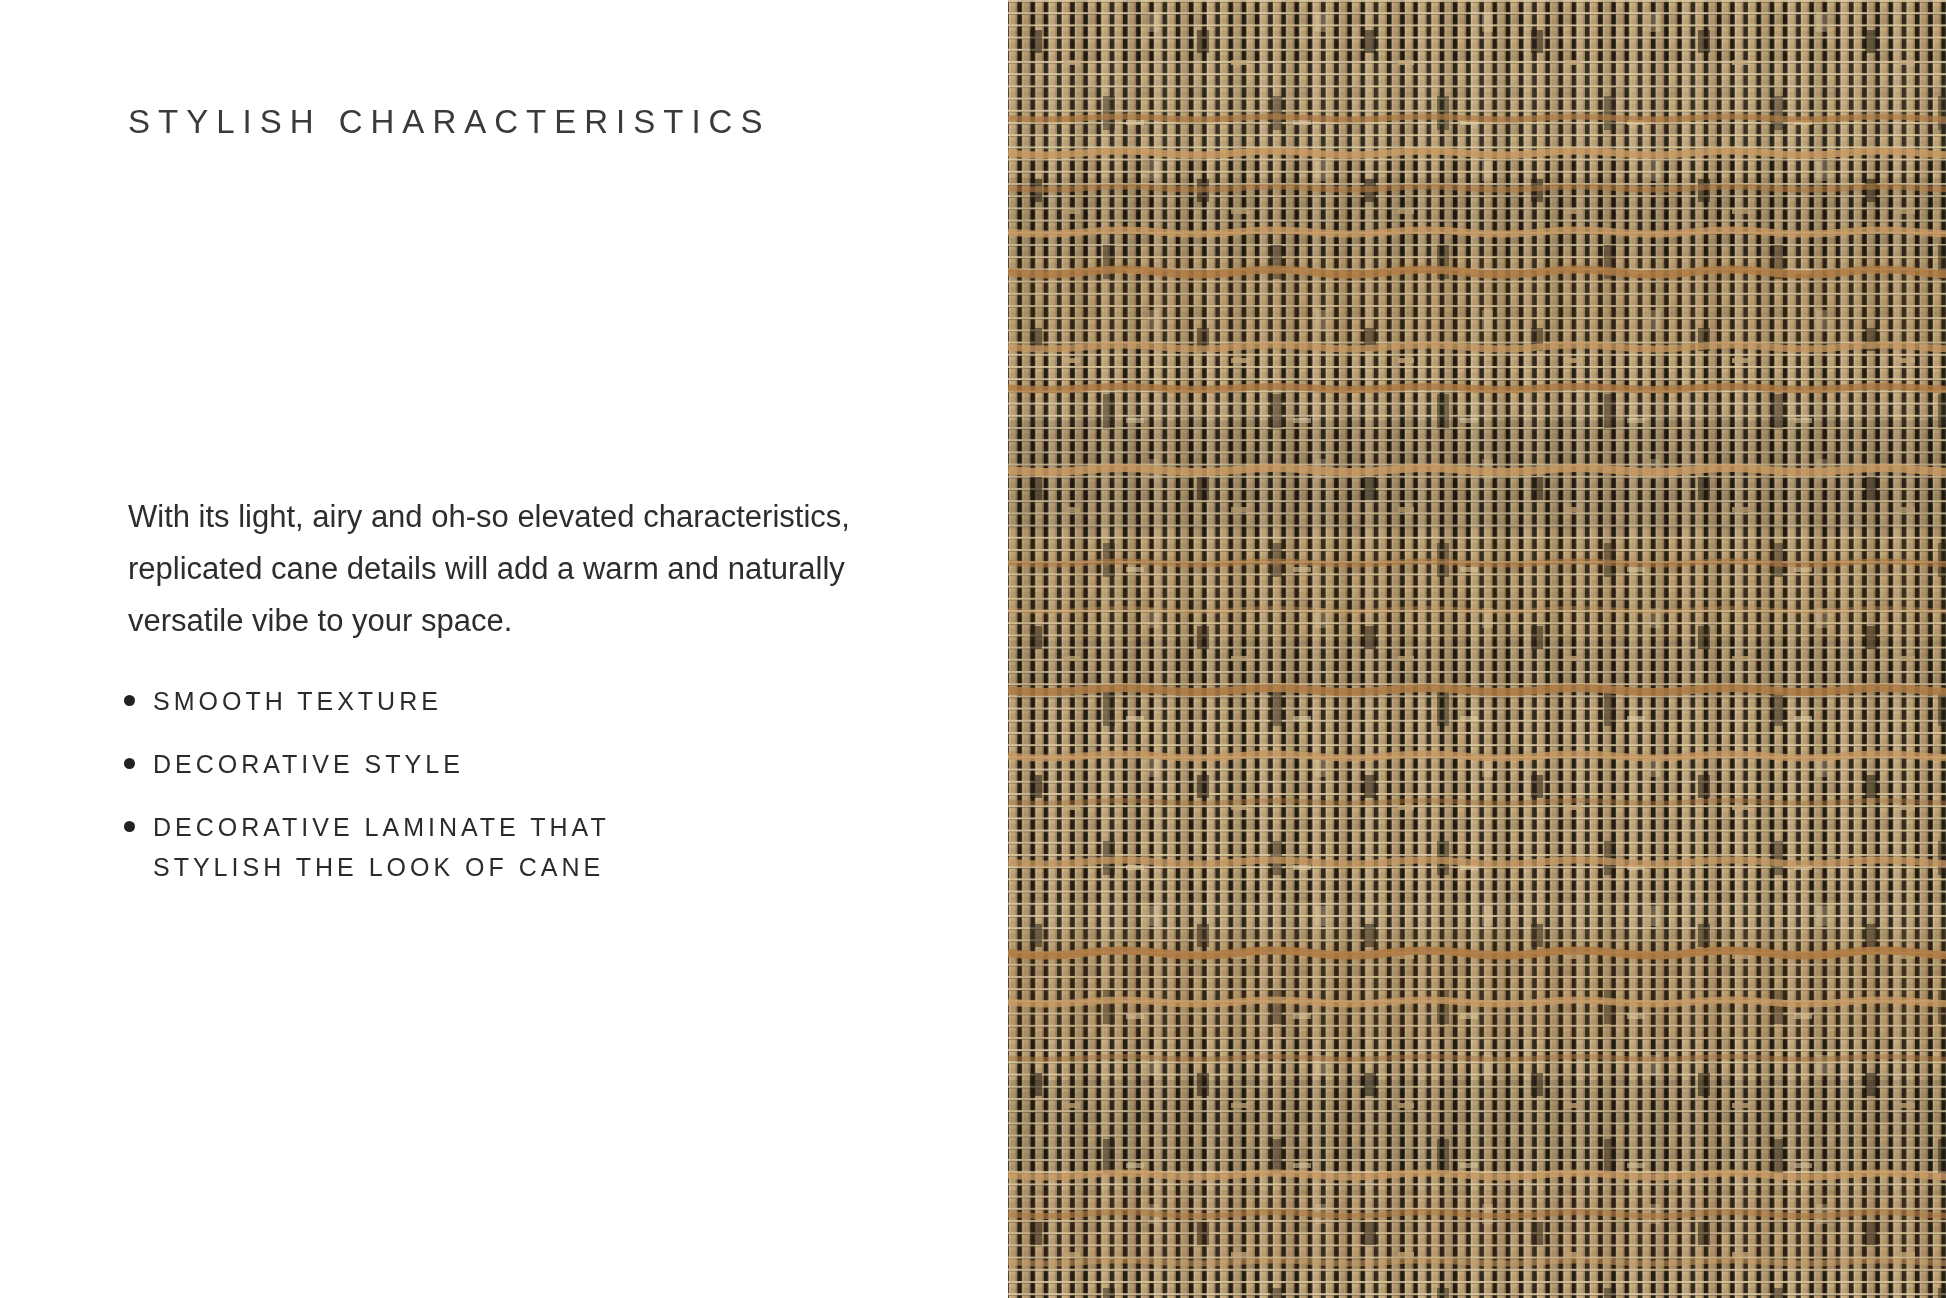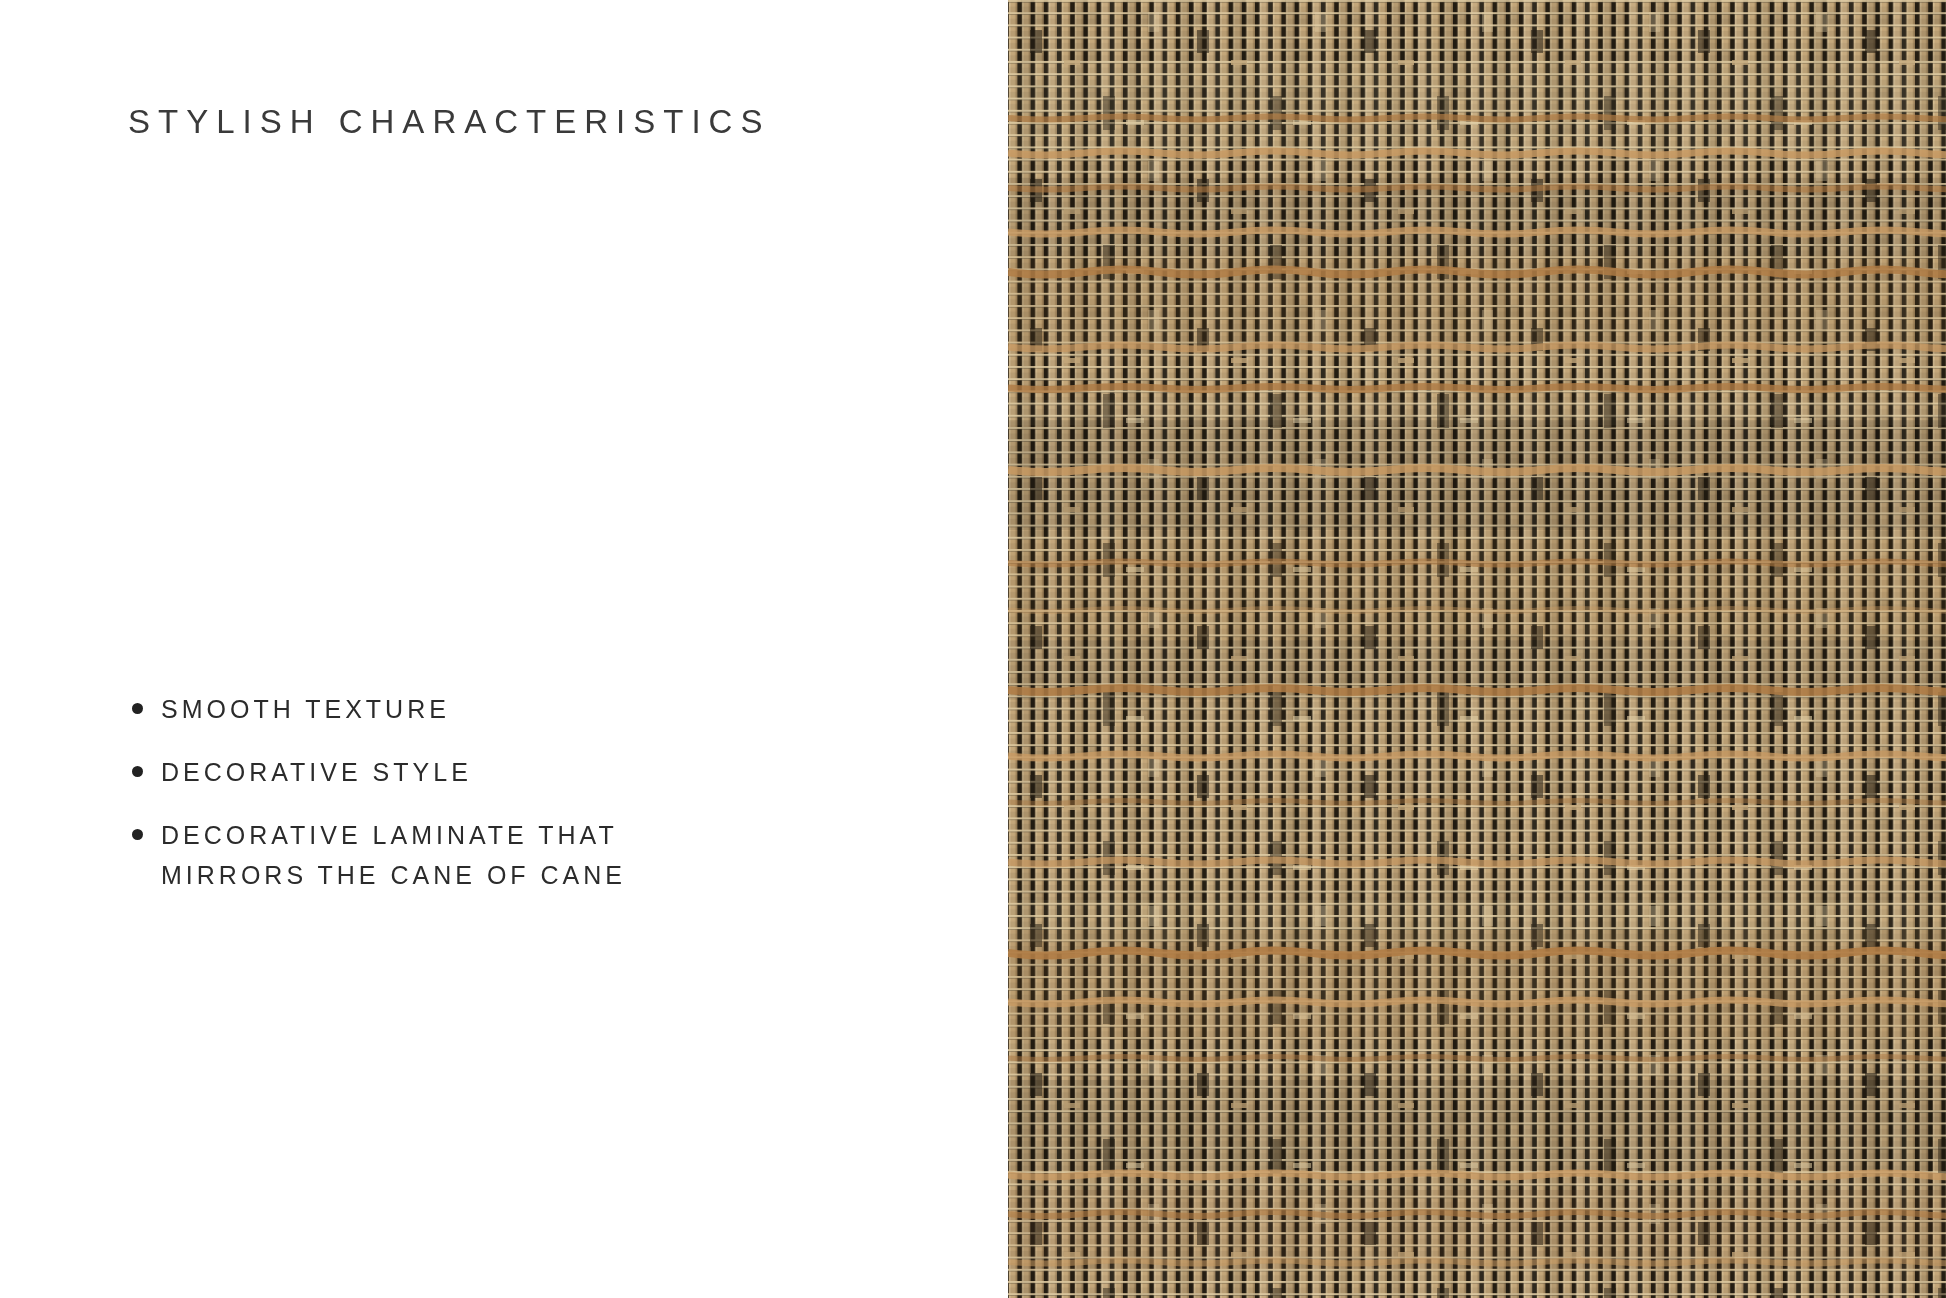--- a/index.html
+++ b/index.html
@@ -46,21 +46,21 @@
     position: absolute;
     left: 128px; top: 491px;
     font-size: 31px;
     line-height: 52px;
     color: #2d2d2d;
   }
   .description .line { display: block; white-space: nowrap; }
   .feature-list {
     position: absolute;
     left: 128px; top: 681px;
-    margin: 8px; padding: 0;
+    margin: 0; padding: 0;
     list-style: none;
     width: 510px;
     font-size: 25px;
     line-height: 40px;
     letter-spacing: 4px;
     color: #2b2b2b;
   }
   .feature-list li {
     position: relative;
     padding-left: 25px;
@@ -87,33 +87,38 @@
 </head>
 <body>
 
 <div class="page">
 
   <section class="text-panel">
 
     <div class="eyebrow">STYLISH CHARACTERISTICS</div>
 
 
+    <div class="description">
+      <span class="line">With its light, airy and oh-so elevated characteristics,</span>
+      <span class="line">replicated cane details will add a warm and naturally</span>
+      <span class="line">versatile vibe to your space.</span>
+    </div>
 
     <ul class="feature-list">
       <li>
         <span class="bullet-dot"></span>
         <span>SMOOTH TEXTURE</span>
       </li>
       <li>
         <span class="bullet-dot"></span>
         <span>DECORATIVE STYLE</span>
       </li>
       <li>
         <span class="bullet-dot"></span>
-        <span>DECORATIVE LAMINATE THAT MIRRORS THE CANE OF CANE</span>
+        <span>DECORATIVE LAMINATE THAT STYLISH THE LOOK OF CANE</span>
       </li>
     </ul>
 
   </section>
 
   <section class="texture-panel">
       <svg width="938" height="1298" viewBox="0 0 938 1298" preserveAspectRatio="none" xmlns="http://www.w3.org/2000/svg">
         <defs>
           <pattern id="pw" width="13.2" height="12.2" patternUnits="userSpaceOnUse">
             <rect width="13.2" height="12.2" fill="#241d12"></rect>

